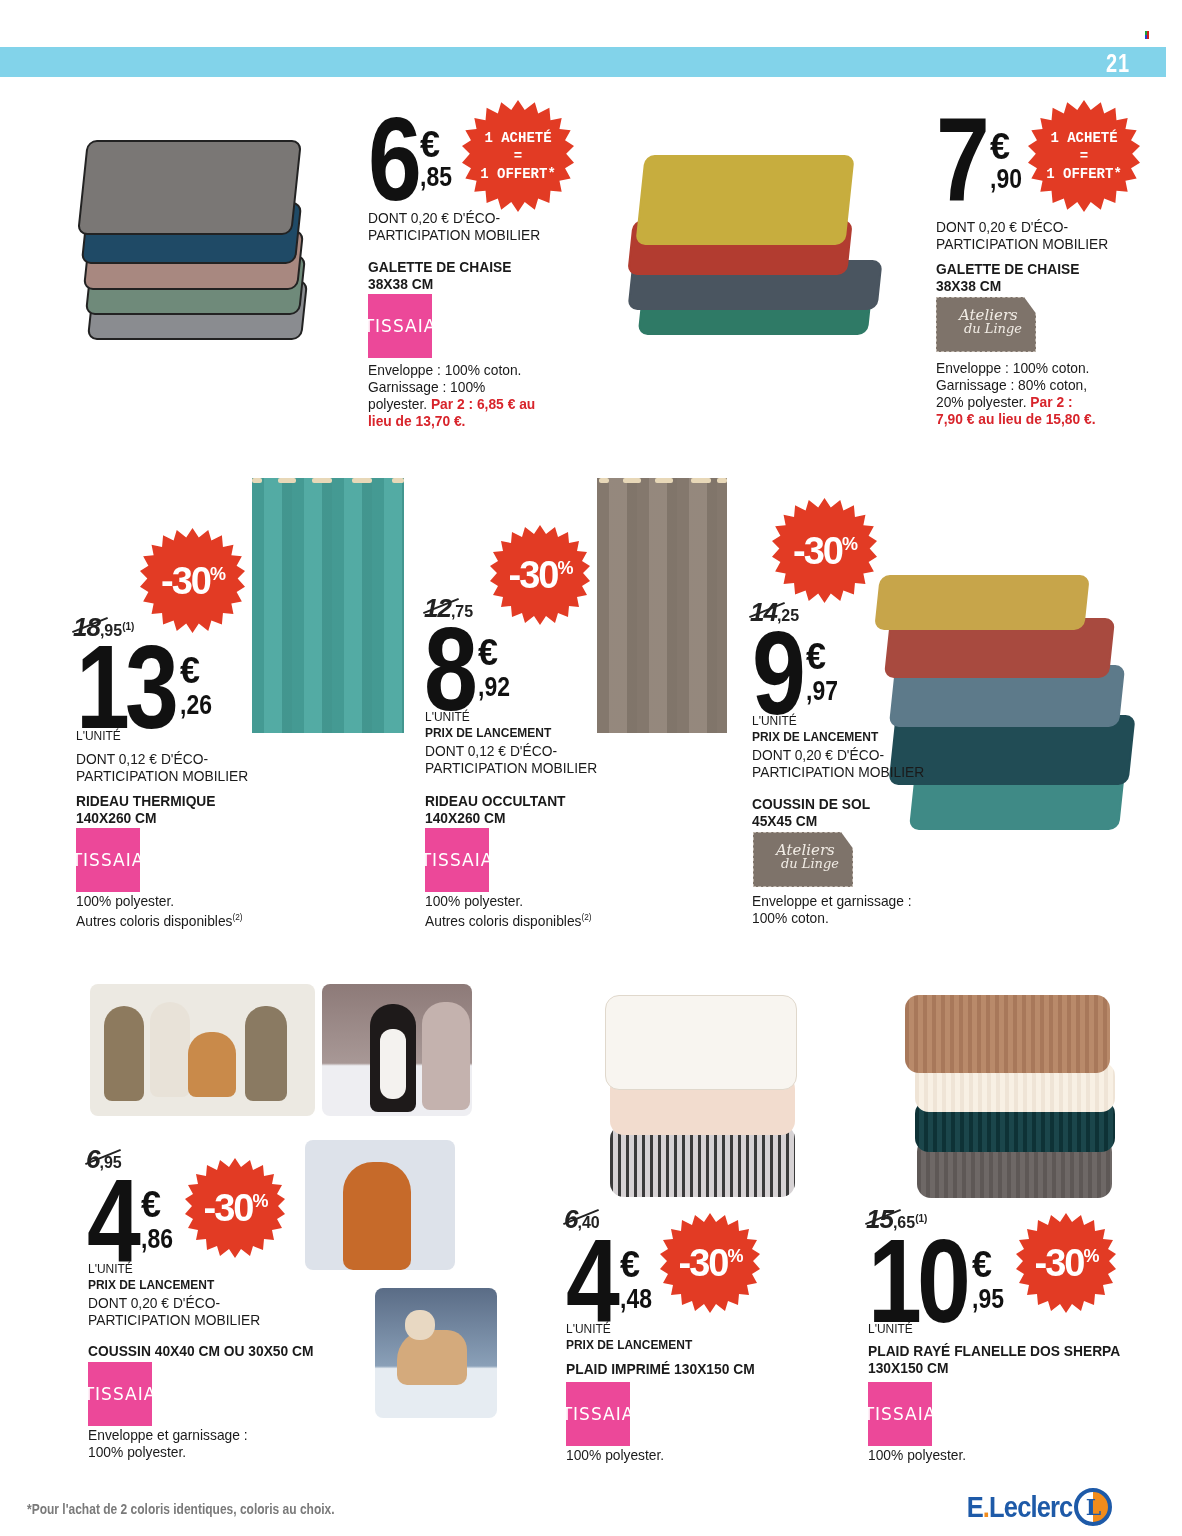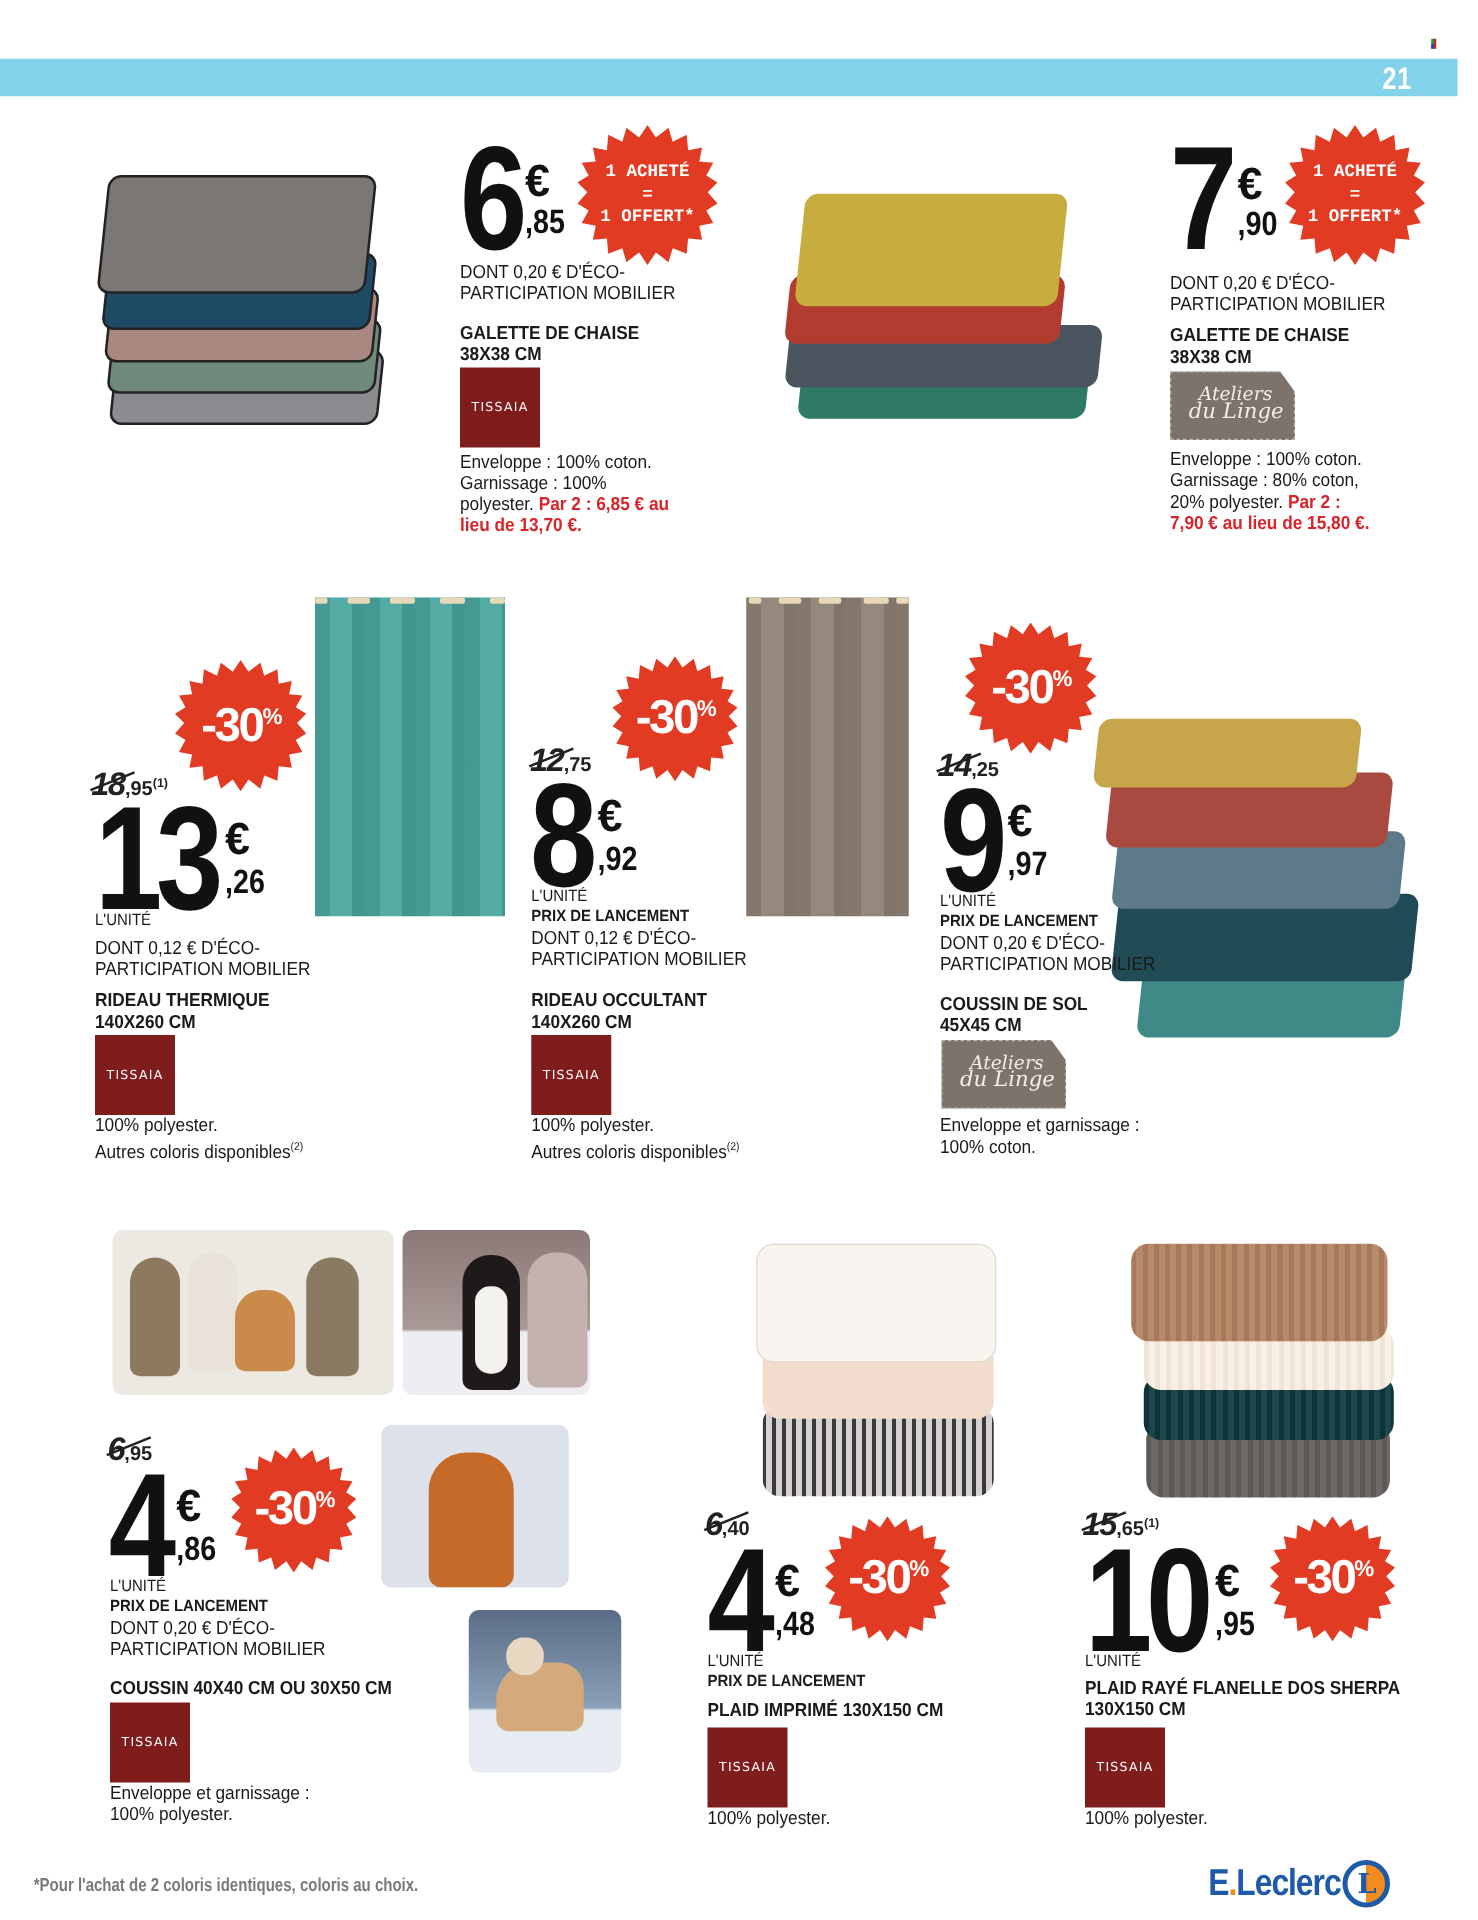--- a/index.html
+++ b/index.html
@@ -27,23 +27,23 @@
   .red { color: #d8242b; font-weight: bold; }
   .unit { font-size: 13px; }
 
   .badge { position: absolute; width: 112px; height: 112px; }
   .badge svg { position: absolute; left: 0; top: 0; width: 100%; height: 100%; }
   .badge .bt { position: absolute; left: 0; right: 0; top: 50%; transform: translateY(-50%); text-align: center; color: #fff; }
   .pct .bt { font-weight: bold; font-size: 38px; letter-spacing: -2px; }
   .pct .bt sup { font-size: 18px; }
   .offer .bt { font-family: "Liberation Mono", monospace; font-weight: bold; font-size: 14px; line-height: 18px; }
 
-  .tissaia { position: absolute; width: 64px; height: 64px; background: #7f1d1d; color: #fff; font-size: 10px; letter-spacing: 1px; display: flex; align-items: center; justify-content: center; font-family: "DejaVu Sans", sans-serif; }
+  .tissaia { position: absolute; width: 64px; height: 64px; background: #ec4899; color: #fff; font-size: 17px; letter-spacing: 1px; display: flex; align-items: center; justify-content: center; font-family: "DejaVu Sans", sans-serif; }
   .ateliers { position: absolute; width: 100px; height: 55px; background: #7e736a; color: #f2ede6; clip-path: polygon(0 0, 88% 0, 100% 30%, 100% 100%, 0 100%); font-family: "DejaVu Serif", serif; font-style: italic; font-size: 15px; line-height: 14px; padding: 10px 0 0 22px; border: 1px dashed #bfb6ad; }
-  .ateliers small { display:block; font-size: 17px; margin-left: -8px; }
+  .ateliers small { display:block; font-size: 13px; margin-left: -8px; text-align: center; }
 
   
   .img { position: absolute; }
   .cushion { position: absolute; border: 2px solid #222; border-radius: 10px; transform: skewX(-6deg); }
   .curtain { position: absolute; background: repeating-linear-gradient(90deg, rgba(0,0,0,0.08) 0 12px, rgba(255,255,255,0.05) 12px 30px, rgba(0,0,0,0.1) 30px 40px); }
   .ring { position: absolute; top: 0; height: 5px; background: #e8d8b8; border-radius: 2px; }
   .pillow { position: absolute; border-radius: 8px; overflow: hidden; }
   .throw { position: absolute; border-radius: 14px; }
 
   .footnote { position: absolute; left: 27px; top: 1500px; font-size: 15px; font-weight: bold; color: #7a7a7a; transform: scaleX(0.8); transform-origin: left; }

